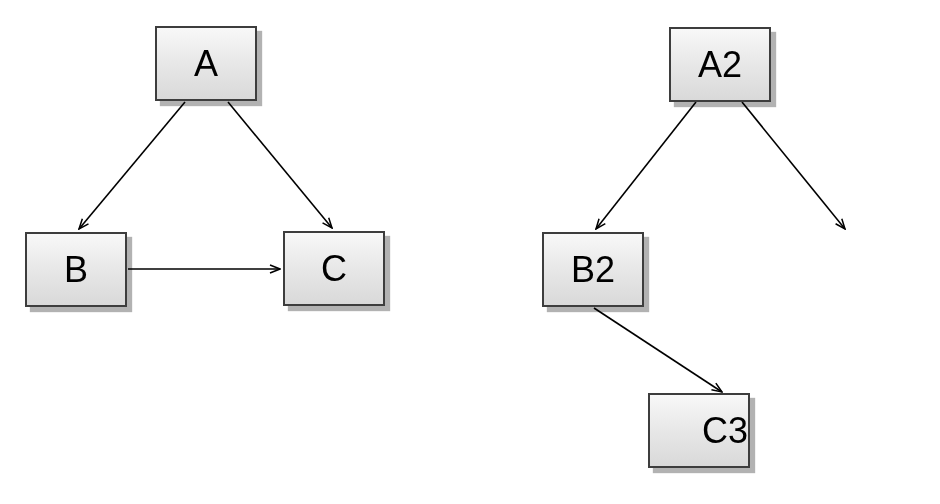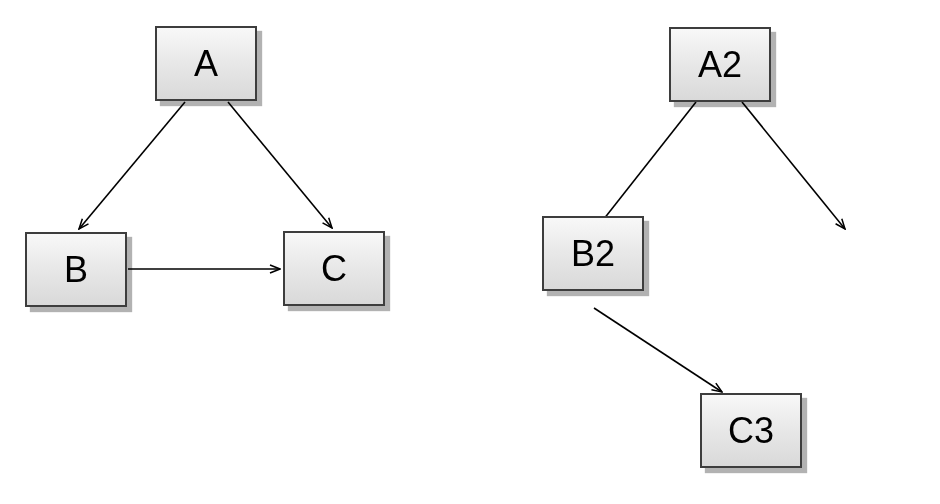--- a/index.html
+++ b/index.html
@@ -43,23 +43,23 @@
     font-size: 36px;
     color: #000000;
     line-height: 1;
     user-select: none;
   }
   
   .node-A  { left: 155px; top:  26px; }
   .node-B  { left:  25px; top: 232px; }
   .node-C  { left: 283px; top: 231px; }
   .node-A2 { left: 669px; top:  27px; }
-  .node-B2 { left: 542px; top: 216px; }
+  .node-B2 { left: 542px; top: 232px; }
   .node-C2 { left: 798px; top: 232px; }
-  .node-C3 { left: 700px; top: 393px; }
+  .node-C3 { left: 648px; top: 393px; justify-content: flex-end; }
 </style>
 </head>
 <body>
 
 <div class="canvas">
 
   <svg class="edges-layer" viewBox="0 0 940 504" xmlns="http://www.w3.org/2000/svg">
     <defs>
       <marker id="arrow" viewBox="0 0 12 10" refX="11" refY="5" markerWidth="12" markerHeight="10" markerUnits="userSpaceOnUse" orient="auto">
         <path d="M1,1 L11,5 L1,9" fill="none" stroke="#000000" stroke-width="1.5"></path>

